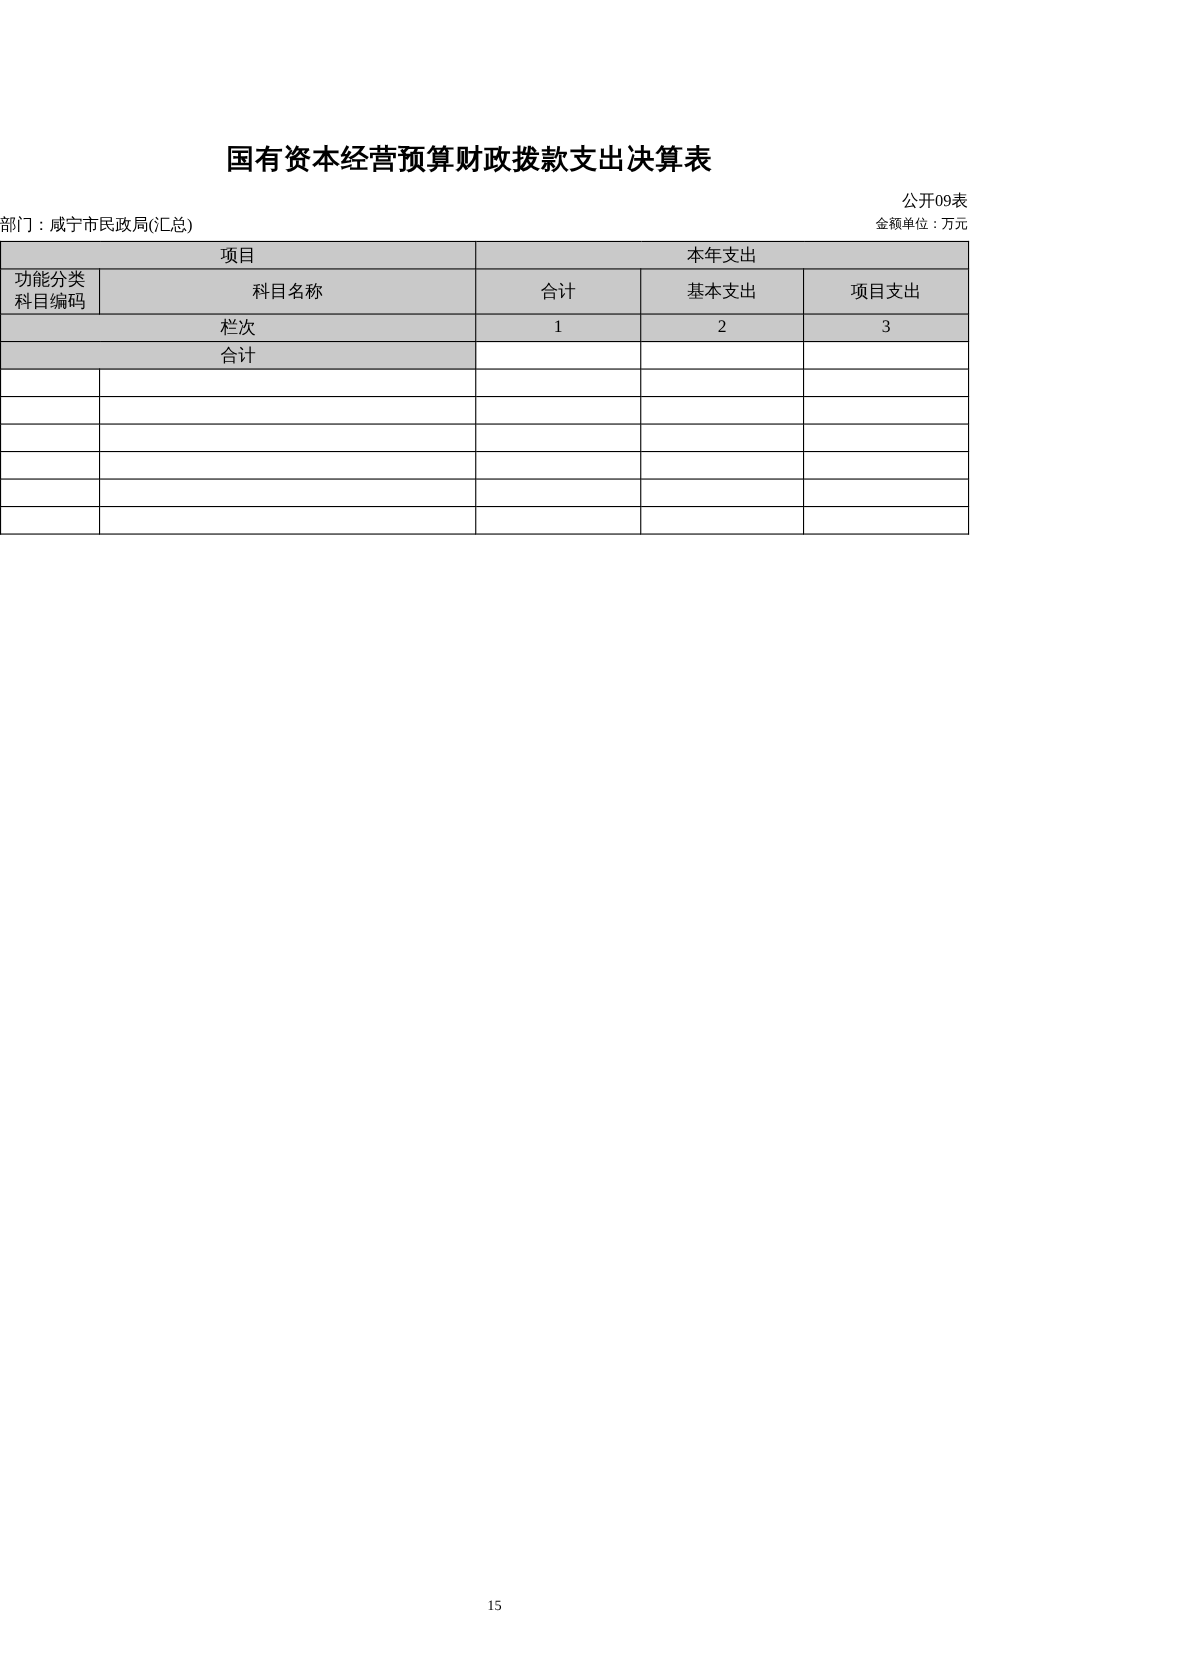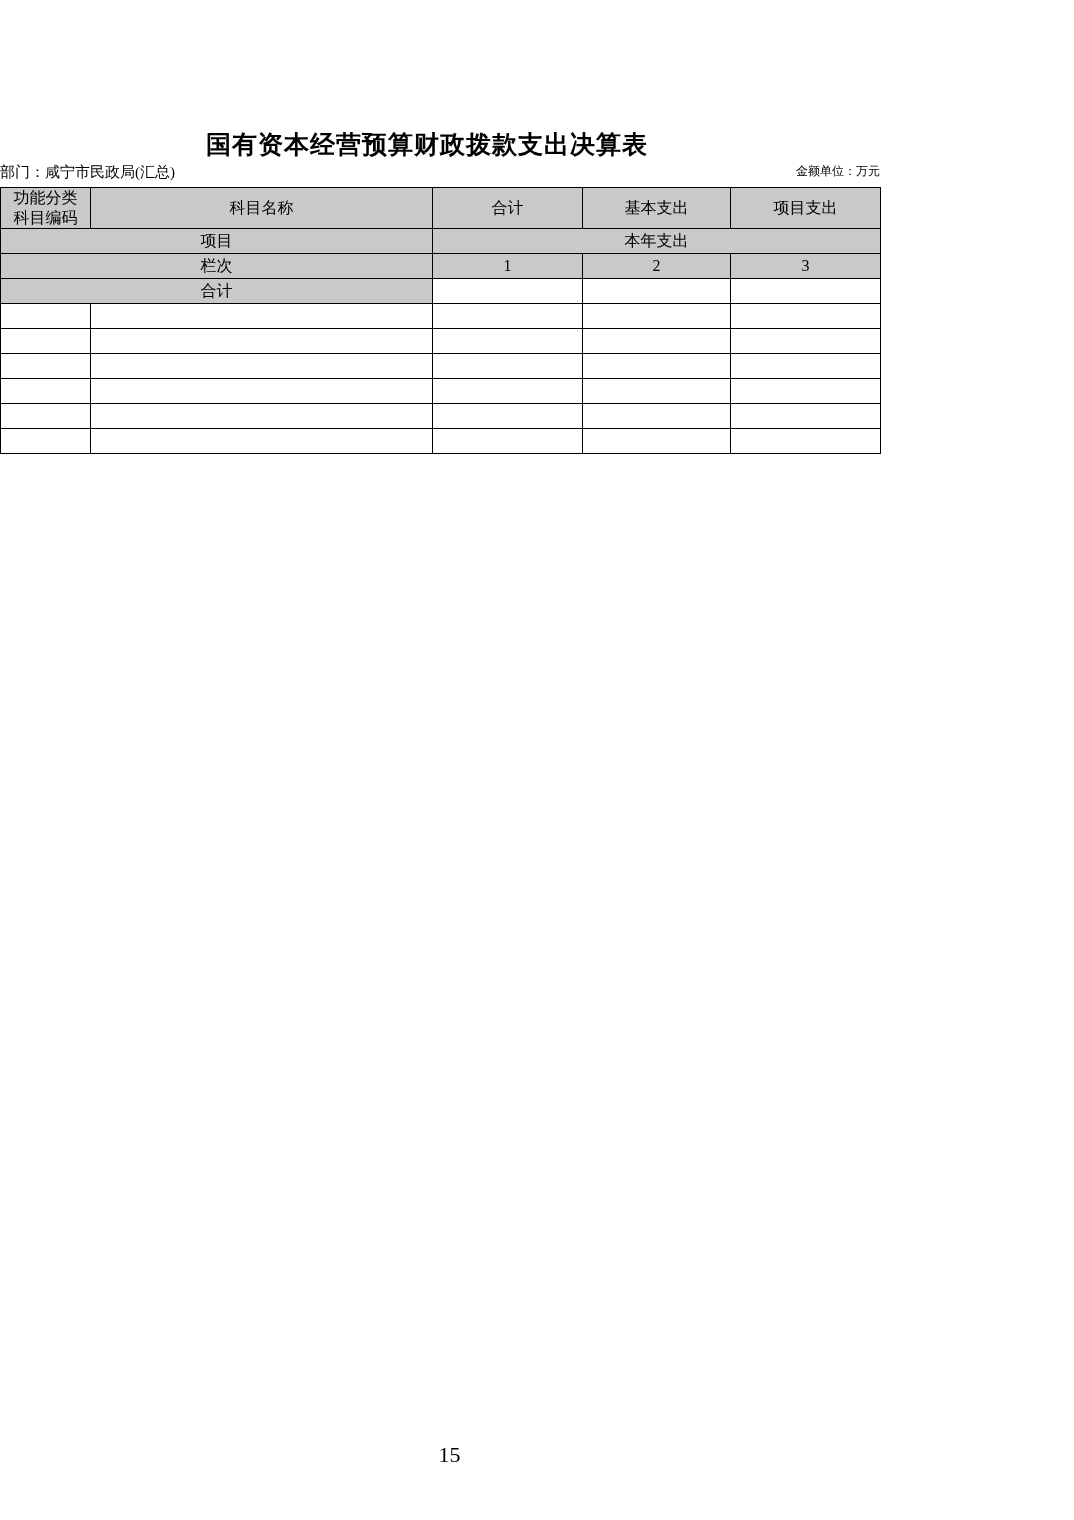--- a/index.html
+++ b/index.html
@@ -92,61 +92,64 @@
     text-align: left;
     padding-left: 2px;
     box-sizing: border-box;
   }
   .page-number {
     position: absolute;
     left: 0;
     right: 0;
     bottom: 52px;
     text-align: center;
-    font-size: 22px;
+    font-size: 13px;
     margin-left: 45px;
   }
 </style>
 </head>
 <body>
 
 <div class="page">
 
   <div class="doc-title">国有资本经营预算财政拨款支出决算表</div>
 
+  <div class="meta-row">
+    <div class="meta-right-top">公开09表</div>
+  </div>
 
   <div class="meta-row2">
     <div class="meta-left">部门：咸宁市民政局(汇总)</div>
     <div class="meta-right">金额单位：万元</div>
   </div>
 
   <table class="main">
     <colgroup>
       <col style="width:90px">
       <col style="width:342px">
       <col style="width:150px">
       <col style="width:148px">
       <col style="width:150px">
     </colgroup>
     <tbody>
       <tr>
+        <td class="shaded" colspan="2">项目</td>
+        <td class="shaded" colspan="3">本年支出</td>
+      </tr>
+      <tr>
         <td class="shaded hdr-tall hdr-small">
           <div>功能分类</div>
           <div>科目编码</div>
         </td>
         <td class="shaded hdr-tall">科目名称</td>
         <td class="shaded hdr-tall">合计</td>
         <td class="shaded hdr-tall">基本支出</td>
         <td class="shaded hdr-tall">项目支出</td>
       </tr>
       <tr>
-        <td class="shaded" colspan="2">项目</td>
-        <td class="shaded" colspan="3">本年支出</td>
-      </tr>
-      <tr>
         <td class="shaded" colspan="2">栏次</td>
         <td class="shaded">1</td>
         <td class="shaded">2</td>
         <td class="shaded">3</td>
       </tr>
       <tr>
         <td class="shaded" colspan="2">合计</td>
         <td></td>
         <td></td>
         <td></td>

